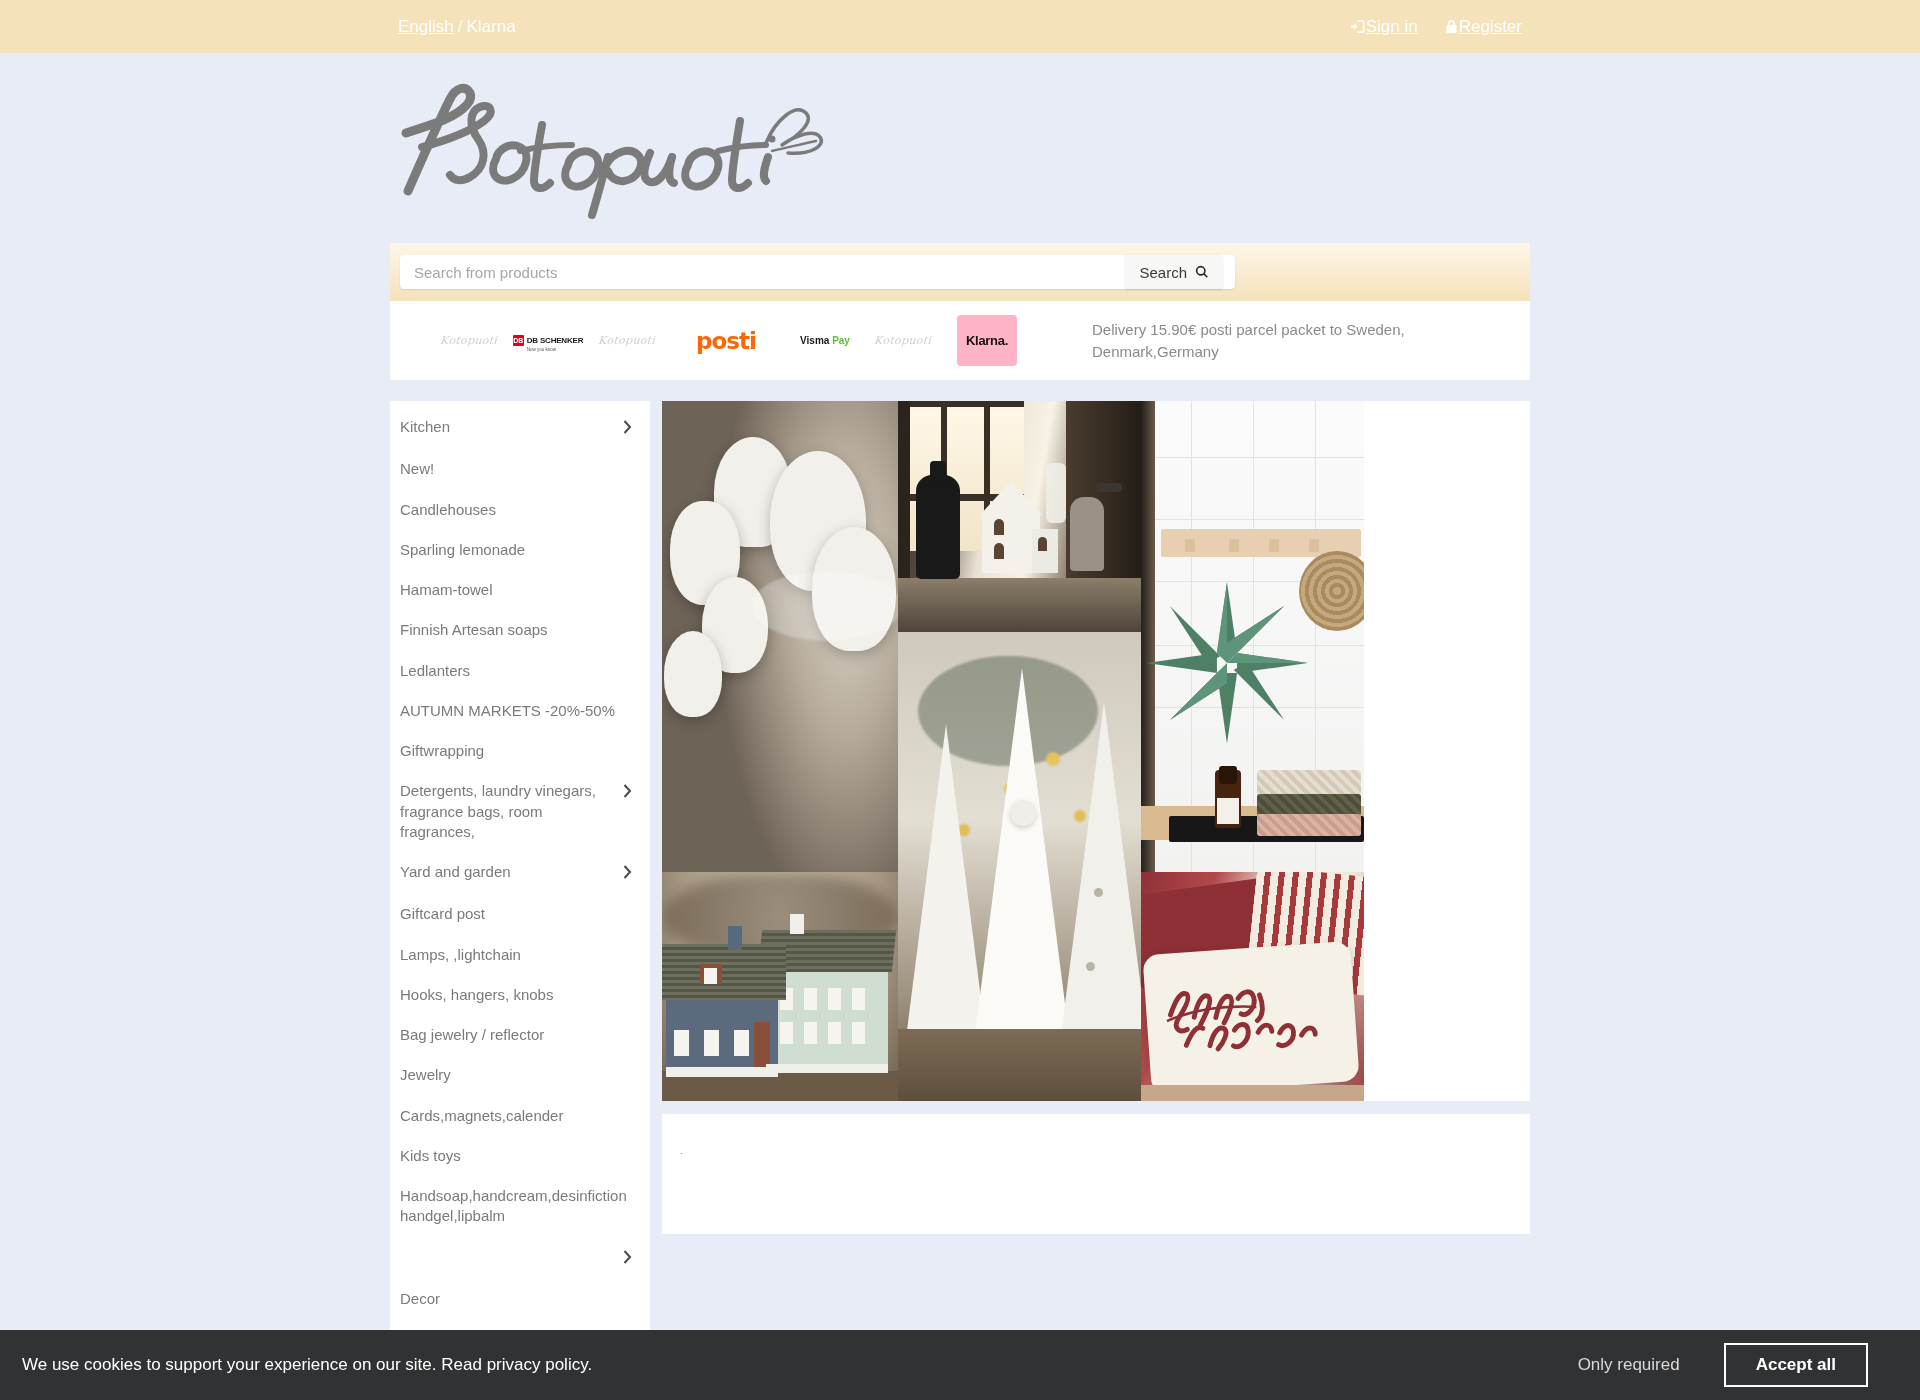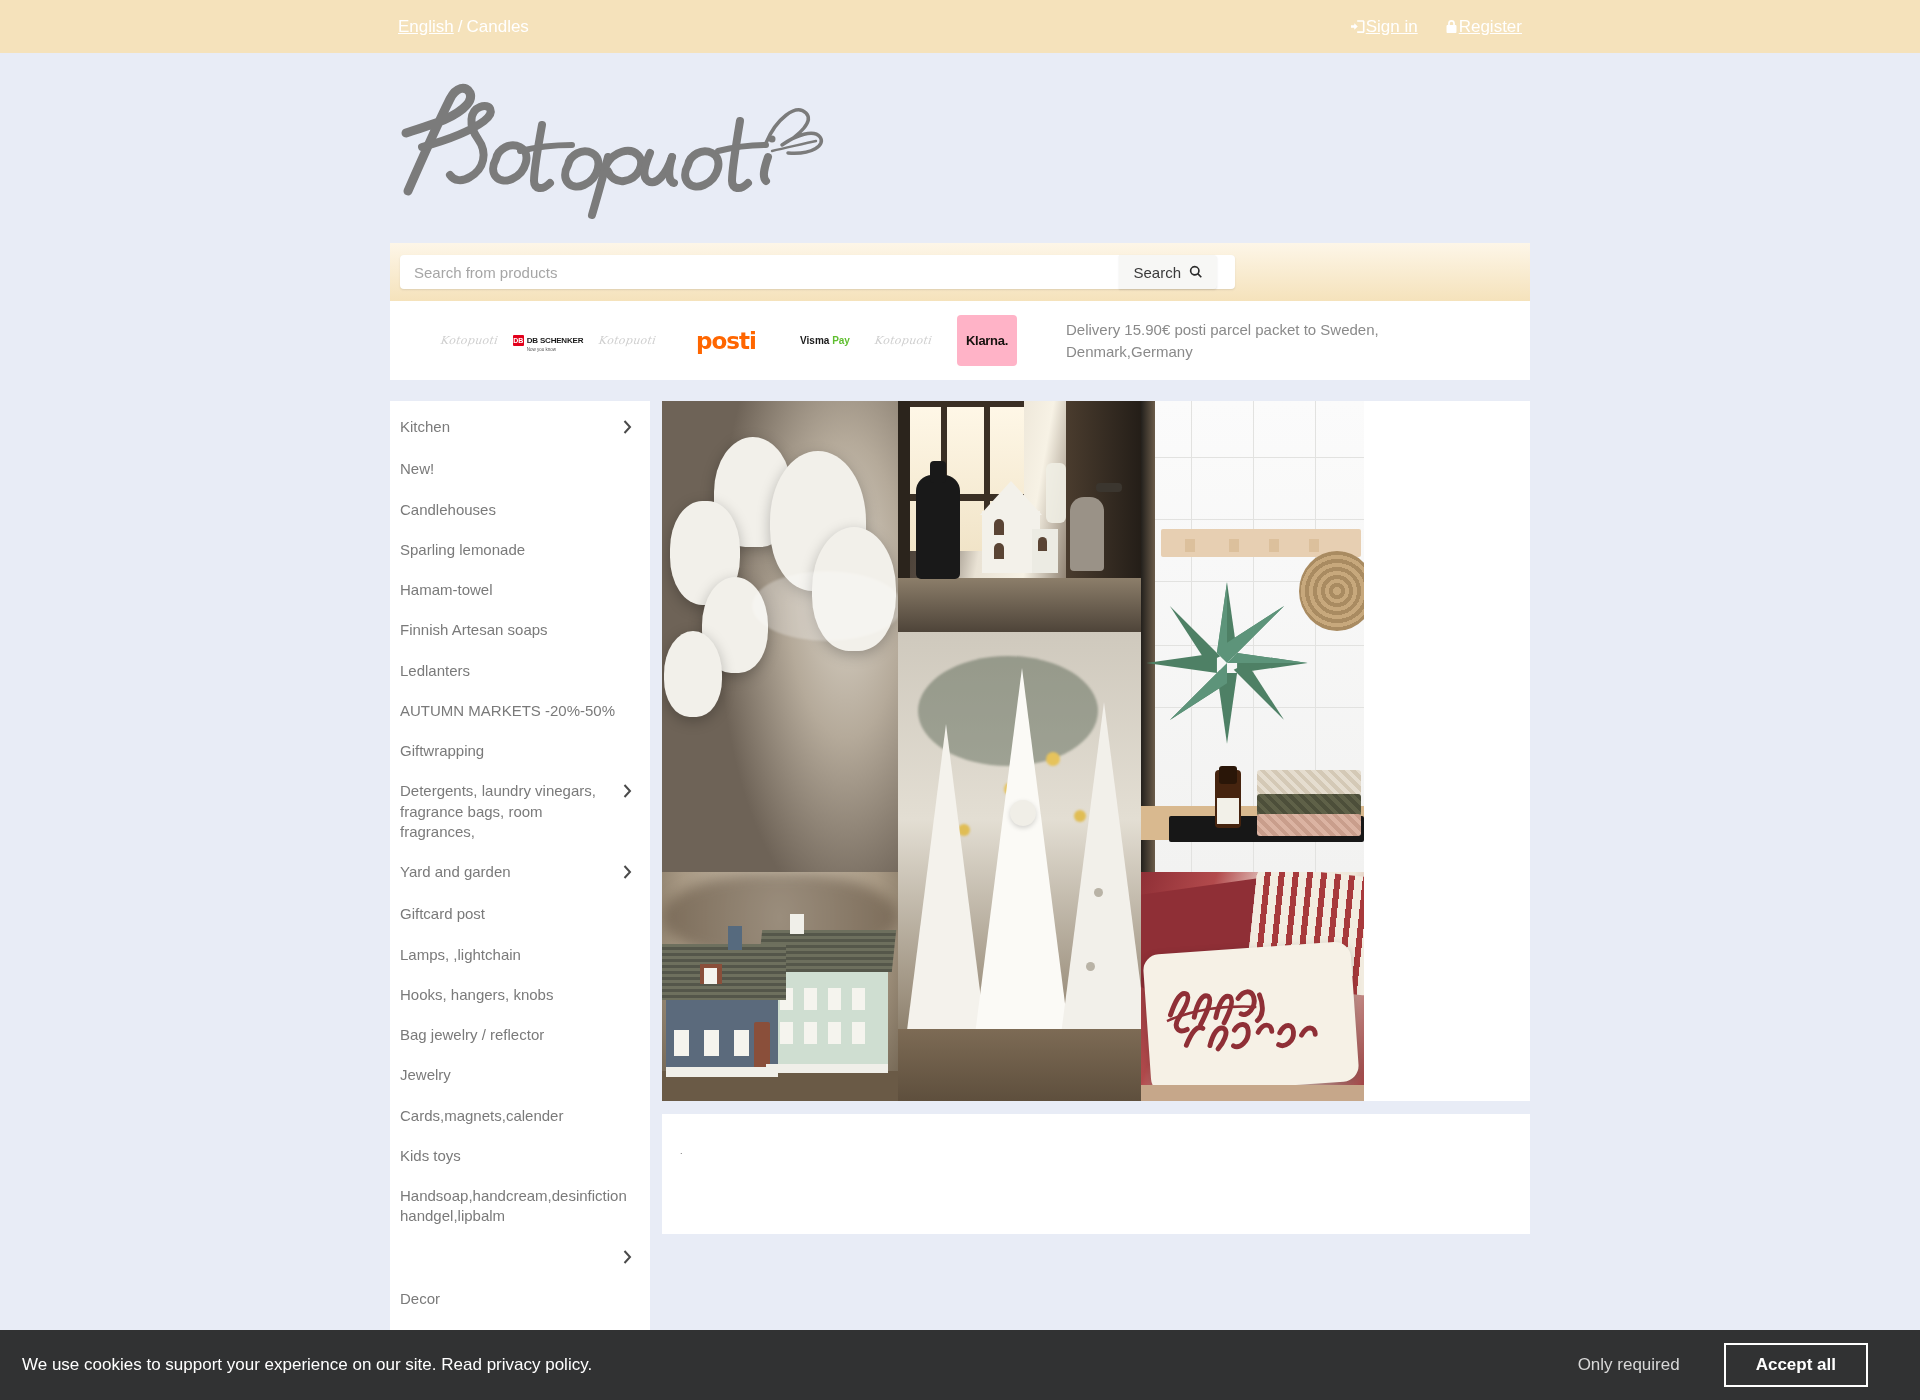--- a/index.html
+++ b/index.html
@@ -72,21 +72,21 @@
     padding: 0 14px;
     font-size: 15px;
     color: #6b6b6b;
     font-family: "Liberation Sans", sans-serif;
     outline: none;
     box-shadow: 0 1px 2px rgba(0,0,0,.10);
   }
   .search-box::placeholder { color: #a6a6a6; }
   .search-btn {
     position: absolute;
-    right: 28px; top: 12px;
+    right: 22px; top: 12px;
     height: 34px;
     background: #f7f7f5;
     border: none;
     border-radius: 0 4px 4px 0;
     padding: 0 14px;
     font-size: 15px; color: #3a3a3a;
     display: flex; align-items: center; gap: 8px;
     cursor: pointer;
     font-family: "Liberation Sans", sans-serif;
     box-shadow: 0 1px 2px rgba(0,0,0,.10);
@@ -130,21 +130,21 @@
              font-family: "DejaVu Sans", sans-serif; letter-spacing: -1px; }
   .p-visma { font-size: 10px; color: #1a1a1a; font-weight: 600; }
   .p-visma .pay { color: #5fbe2f; }
   .p-klarna {
     background: #ffb3c7; color: #17120f;
     border-radius: 4px; font-size: 13px; font-weight: bold;
     padding: 18px 9px; letter-spacing: -.3px;
   }
   .delivery-text {
     font-size: 15px; color: #8a8a8a; line-height: 1.45;
-    margin-left: 34px; max-width: 330px;
+    margin-left: 60px; max-width: 330px;
   }
 
   
   .main { display: flex; margin-top: 21px; gap: 12px; }
 
   
   .sidebar {
     width: 260px;
     background: #ffffff;
     align-self: flex-start;
@@ -235,21 +235,21 @@
     padding: 10px 30px; cursor: pointer;
     font-family: "Liberation Sans", sans-serif;
   }
 </style>
 </head>
 <body>
 
 <div class="topbar">
   <div class="topbar-inner">
     <div class="lang">
-      <a href="#" class="active">English</a><span class="sep">/</span><a href="#">Candles</a>
+      <a href="#" class="active">English</a><span class="sep">/</span><a href="#">Klarna</a>
     </div>
     <div class="account">
       <a href="#" class="acct-link">
         <span class="acct-ico">
           <svg viewBox="0 0 16 16">
               <path d="M6.6 1.2h6.2c.9 0 1.6.7 1.6 1.6v10.4c0 .9-.7 1.6-1.6 1.6H6.6v-1.7h6.1V2.9H6.6V1.2zM7.2 8 3.5 4.5v2.2H0v2.6h3.5v2.2L7.2 8z"></path>
             </svg>
         </span>
         <span>Sign in</span>
       </a>

